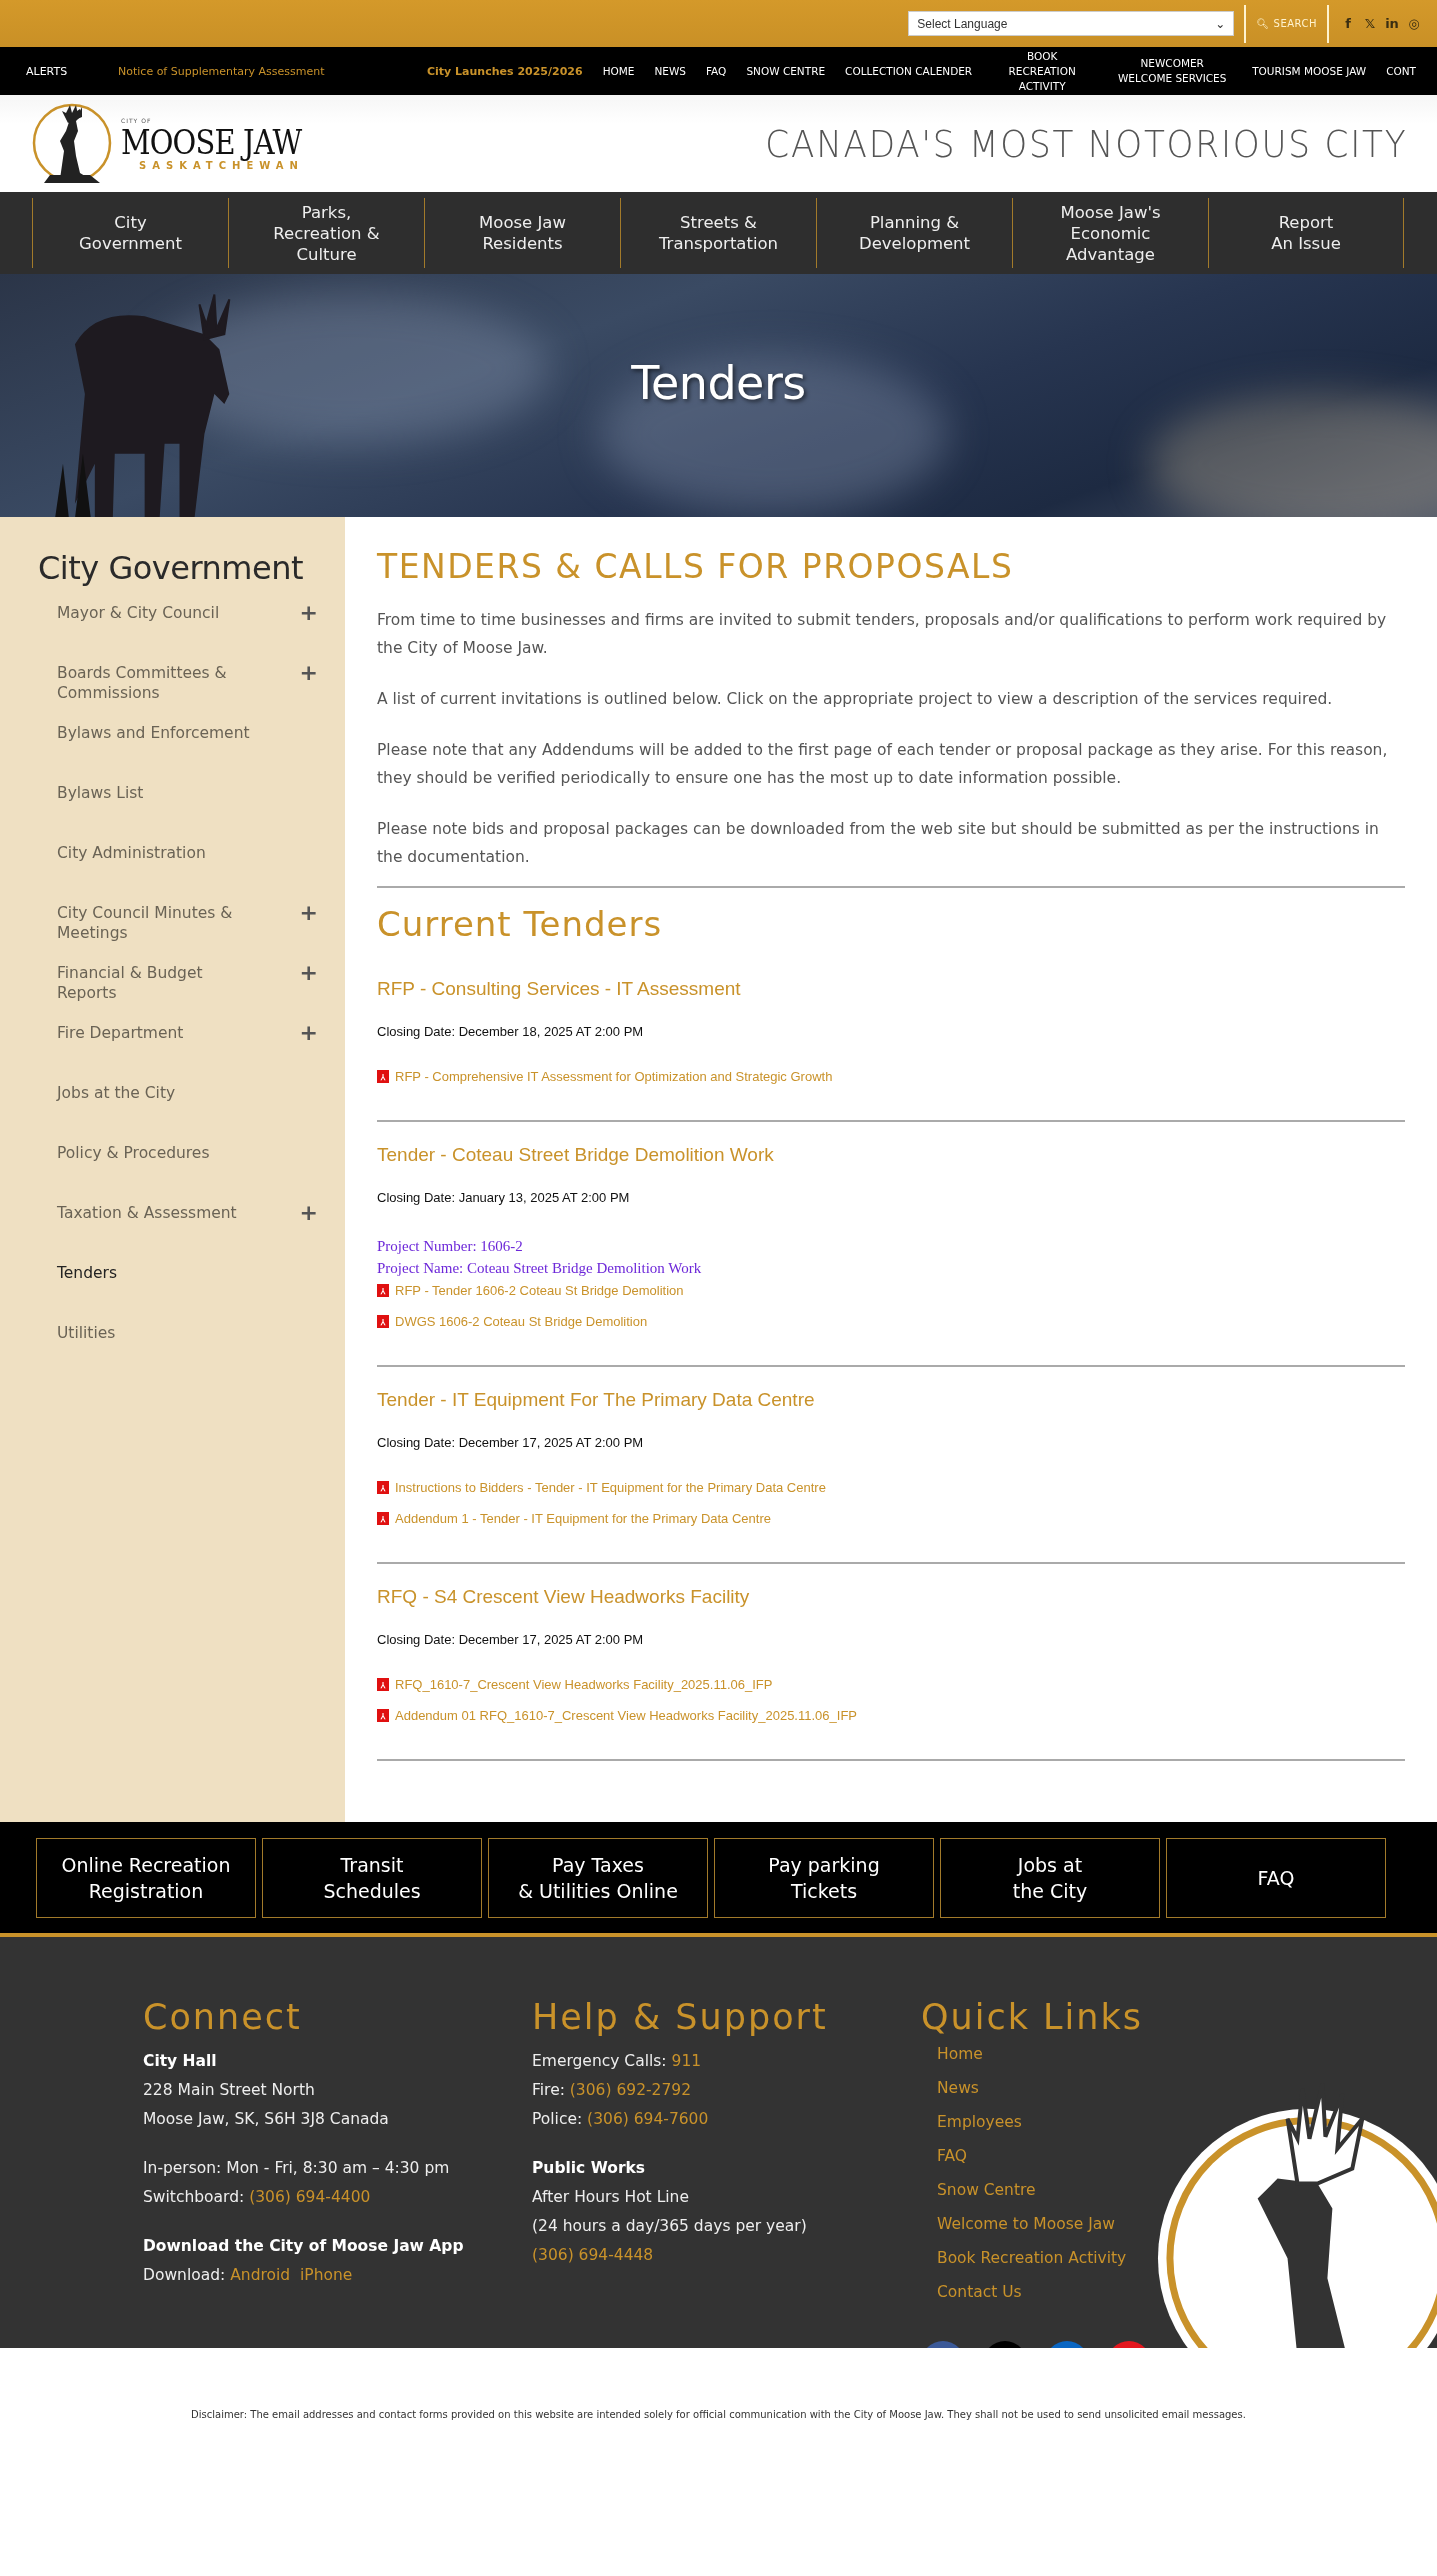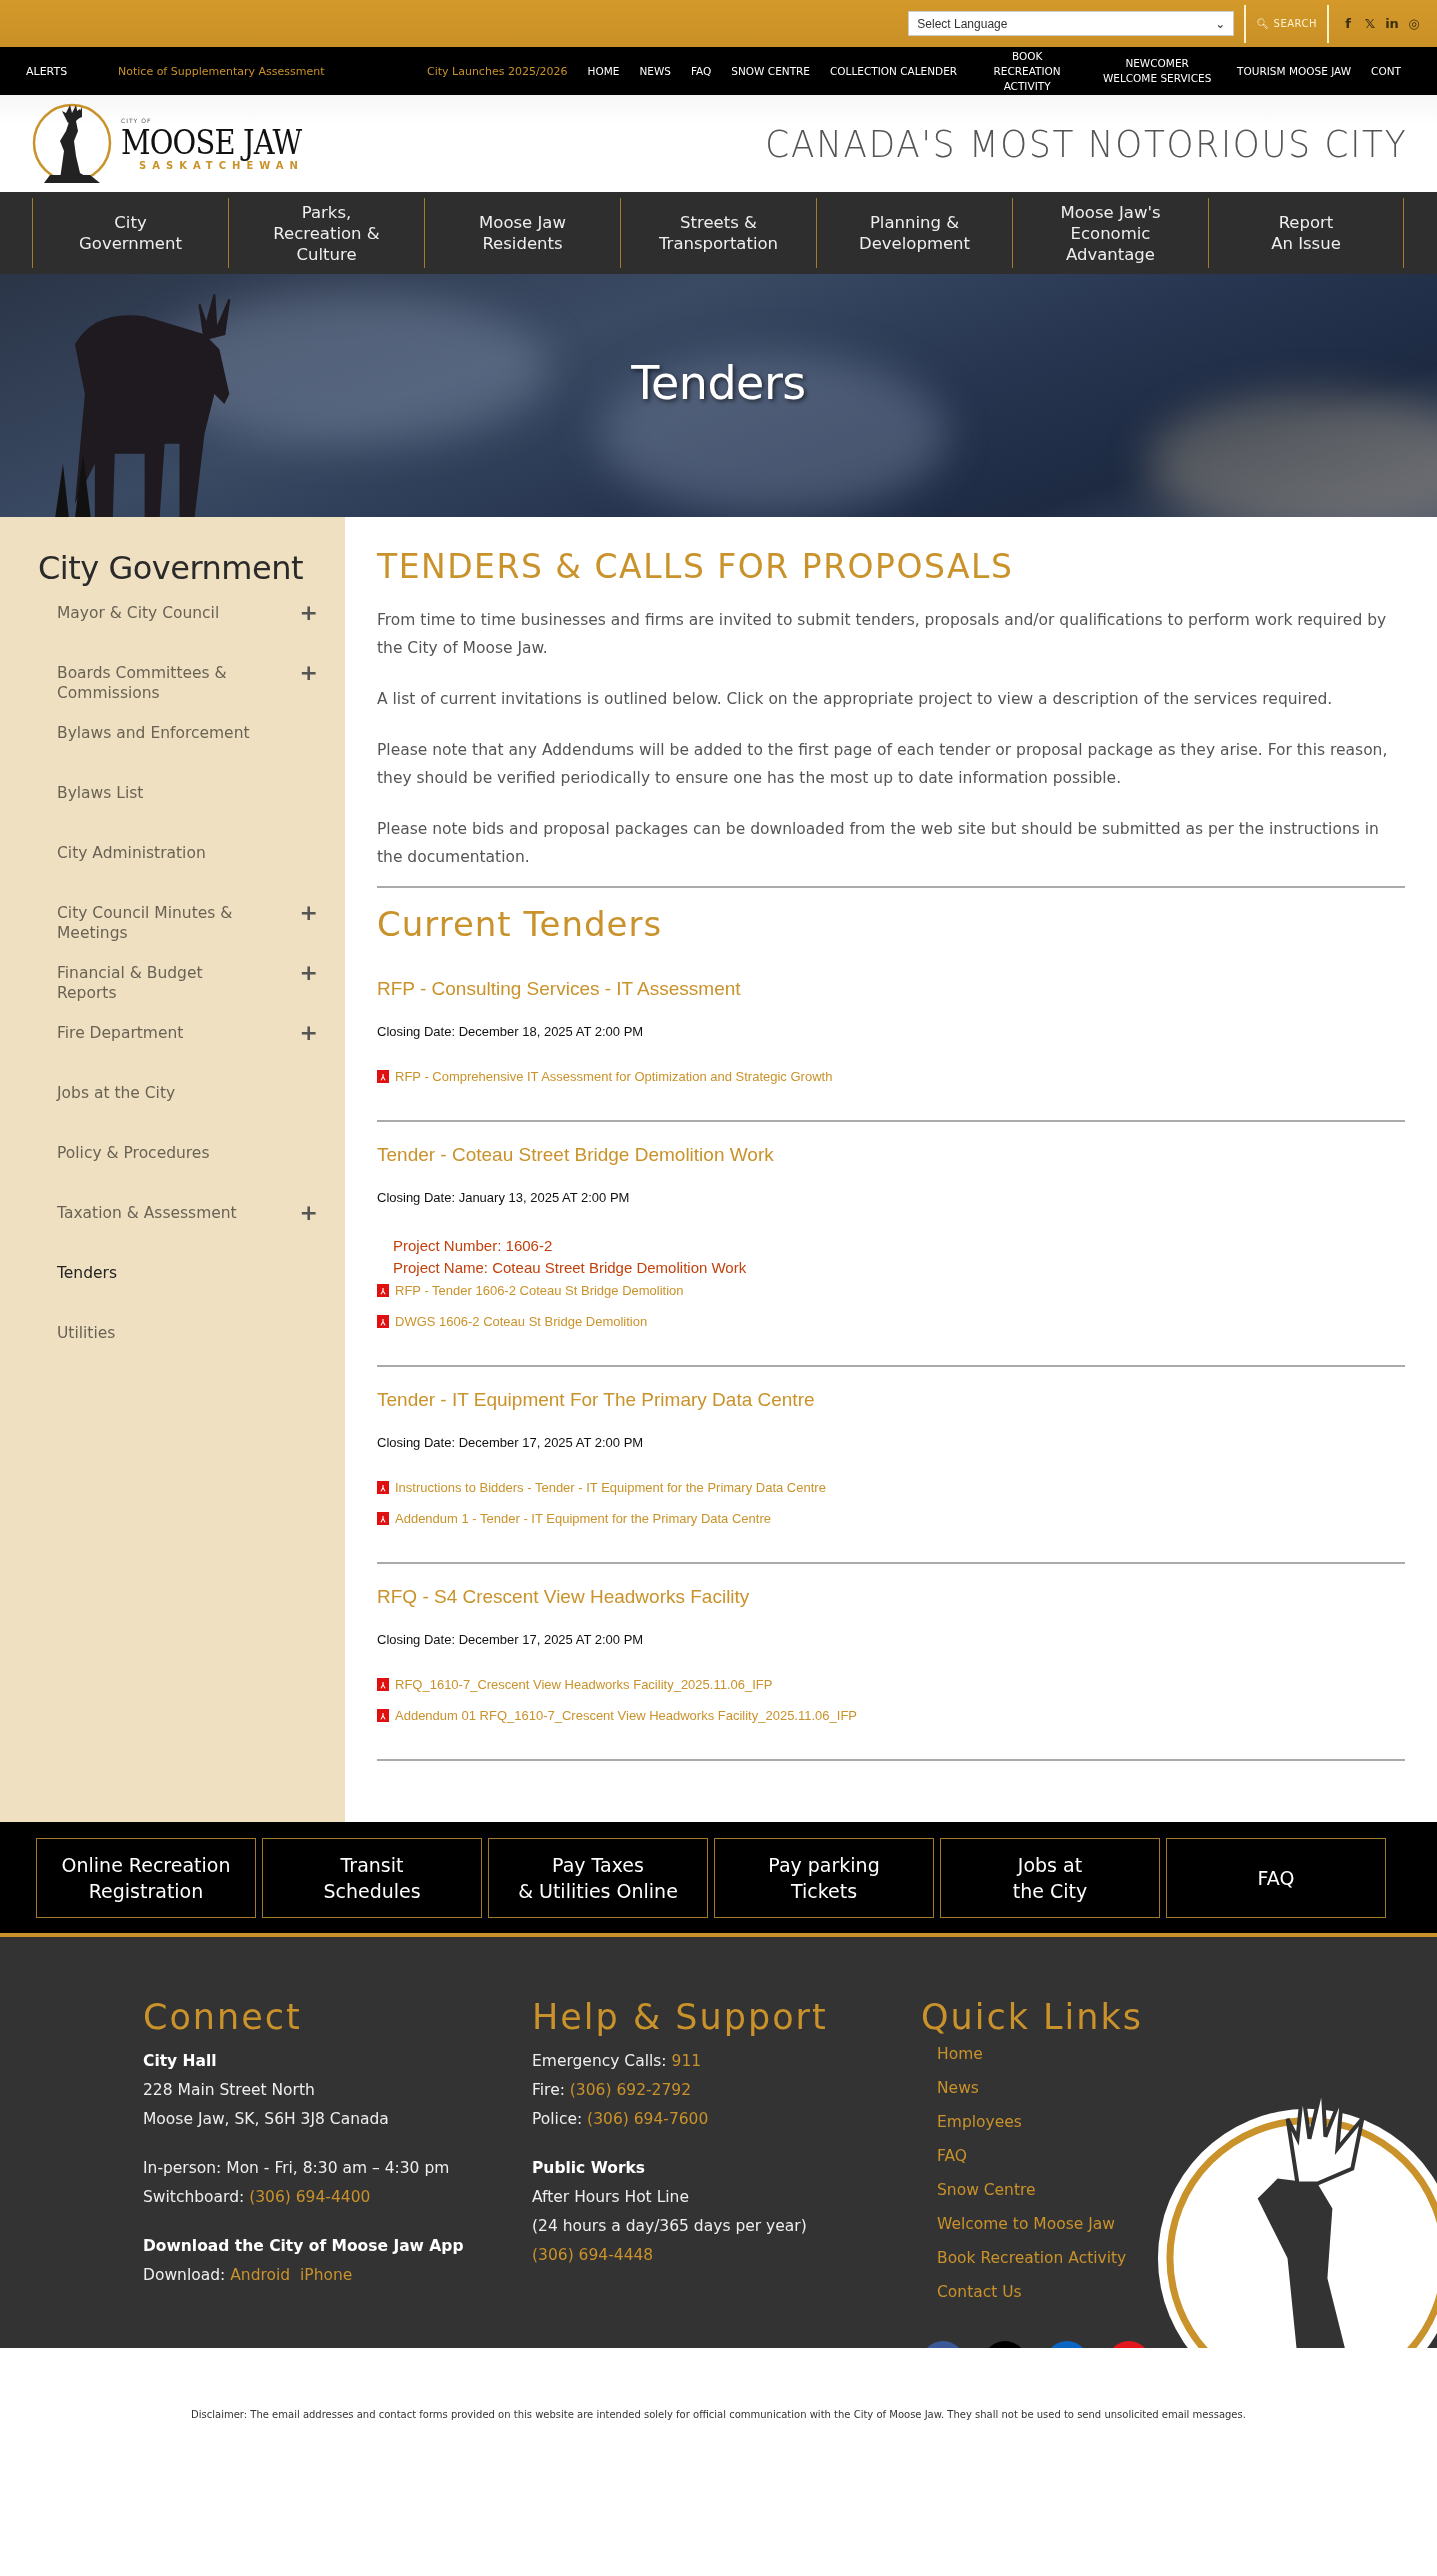--- a/index.html
+++ b/index.html
@@ -12,21 +12,21 @@
   .vsep { width: 2px; height: 38px; background: #fff3cf; margin: 0 10px; }
   .search-btn { display: flex; align-items: center; gap: 4px; color: #fff3cf; font-size: 10px; letter-spacing: 0.5px; }
   .social-top { display: flex; gap: 4px; align-items: center; }
   .social-top span { width: 18px; height: 18px; display: inline-flex; align-items: center; justify-content: center; color: #3a2e12; font-size: 13px; font-weight: bold; }
 
   
   .secbar { height: 48px; background: #000; display: flex; align-items: center; font-size: 11px; color: #fff; white-space: nowrap; overflow: hidden; }
   .secbar .alerts { padding-left: 26px; width: 118px; }
   .secbar .alert-link { color: #c9922a; }
   .secbar .alert1 { width: 309px; }
-  .secbar .alert2 { margin-right: 10px; }
+  .secbar .alert2 { margin-right: 10px; font-weight: bold; }
   .secbar .nav-item { padding: 0 10px; text-align: center; line-height: 15px; font-size: 10.5px; }
 
   
   .header { height: 97px; display: flex; justify-content: space-between; align-items: center; padding: 0 30px 0 30px; background: linear-gradient(#f6f6f6, #fff 30%); }
   .logo { display: flex; align-items: center; gap: 6px; }
   .logo-emblem { width: 85px; height: 85px; position: relative; }
   .logo-text .small { font-size: 6px; letter-spacing: 1px; color: #555; }
   .logo-text .big { font-family: "DejaVu Serif", serif; font-size: 34px; color: #111; line-height: 36px; letter-spacing: -1px; transform: scaleX(0.85); transform-origin: left; }
   .logo-text .sask { font-size: 10px; letter-spacing: 6px; color: #c9922a; font-weight: bold; padding-left: 18px; }
   .tagline { font-family: "DejaVu Sans", sans-serif; font-size: 38px; color: #555; letter-spacing: 2px; font-weight: 300; transform: scaleX(0.9); transform-origin: right; }
@@ -52,21 +52,21 @@
   .side-item .lbl { max-width: 200px; }
 
   .main { flex: 1; padding: 30px 32px 0 32px; }
   .main h2.page-h { font-size: 33px; font-weight: normal; color: #c9922a; letter-spacing: 1.5px; margin-bottom: 20px; }
   .main p.intro { font-size: 15.5px; line-height: 28px; color: #555; margin-bottom: 23px; }
   .hr { border: 0; border-top: 2px solid #aaa; margin: 0; }
   .cur-h { font-size: 34px; color: #c9922a; font-weight: normal; margin: 16px 0 34px 0; letter-spacing: 1px; }
   .tender { padding: 0 0 20px 0; }
   .tender h3 { font-family: "Liberation Sans", sans-serif; font-size: 19px; font-weight: normal; color: #c9922a; margin-bottom: 24px; }
   .tender .closing { font-family: "Liberation Sans", sans-serif; font-size: 13px; color: #111; margin-bottom: 30px; }
-  .tender .proj { font-family: Liberation Sans, sans-serif; font-size: 15px; color: #c2410c; line-height: 22px; margin-left: 16px; }
+  .tender .proj { font-family: Liberation Serif, serif; font-size: 15px; color: #6d28d9; line-height: 22px; }
   .doc-link { display: flex; align-items: center; gap: 6px; font-family: "Liberation Sans", sans-serif; font-size: 13px; color: #c9922a; margin-bottom: 16px; }
   .pdf-icon { width: 12px; height: 13px; background: #e01010; color: #fff; font-size: 8px; display: inline-flex; align-items: center; justify-content: center; font-weight: bold; }
   .section-gap { margin-top: 22px; }
 
   
   .qbar { height: 115px; background: #000; display: flex; align-items: center; gap: 6px; padding: 0 36px; border-bottom: 4px solid #c9922a; }
   .qbtn { width: 220px; height: 80px; border: 1px solid #a27a2a; display: flex; align-items: center; justify-content: center; text-align: center; color: #fff; font-size: 19px; line-height: 26px; }
 
   
   .footer { background: #333; height: 411px; position: relative; overflow: hidden; padding: 60px 0 0 143px; display: flex; }

